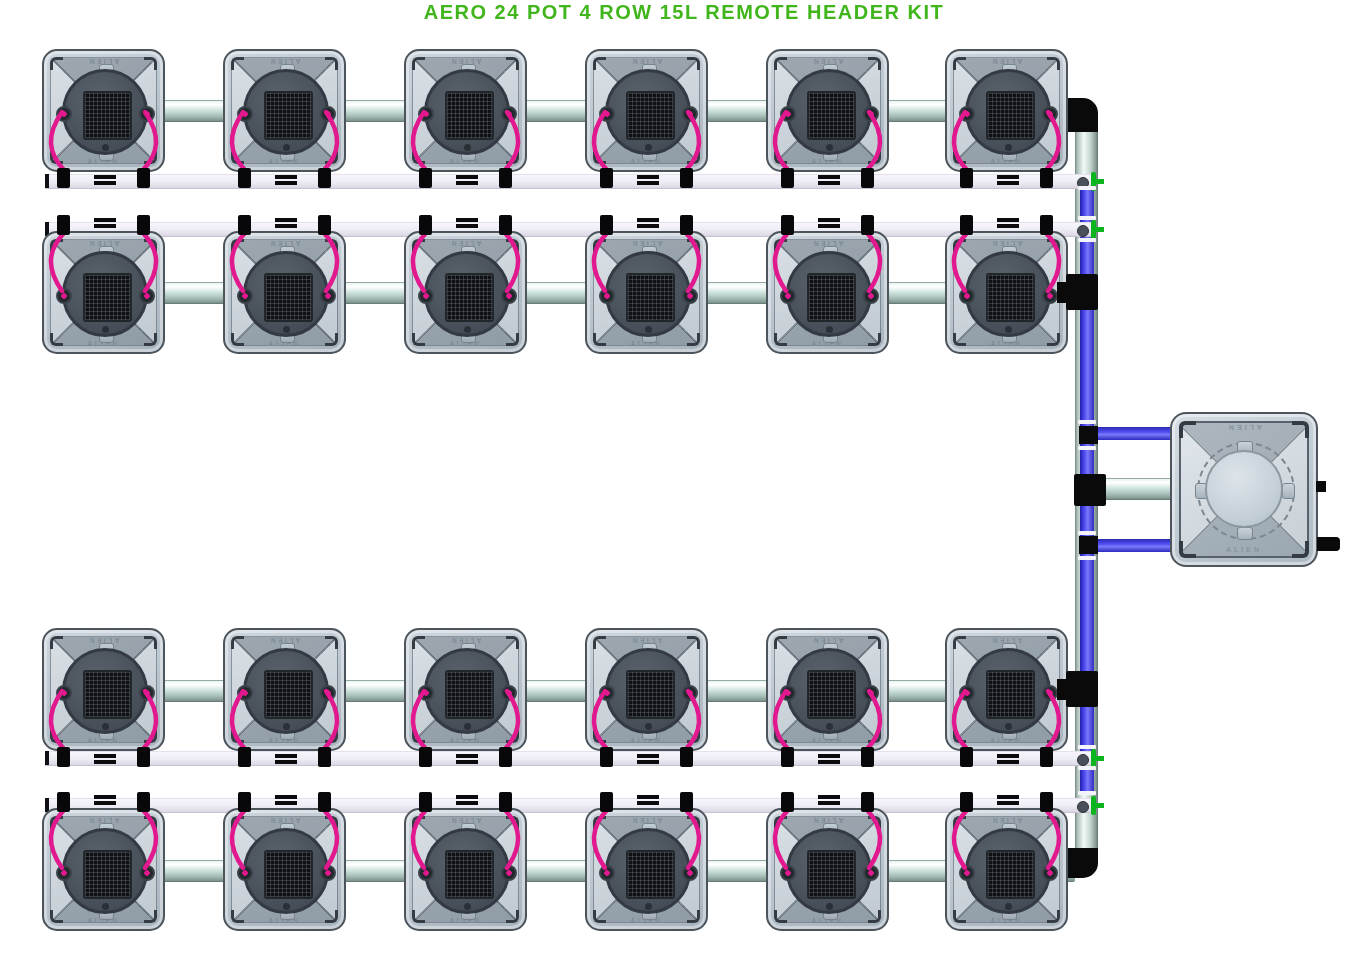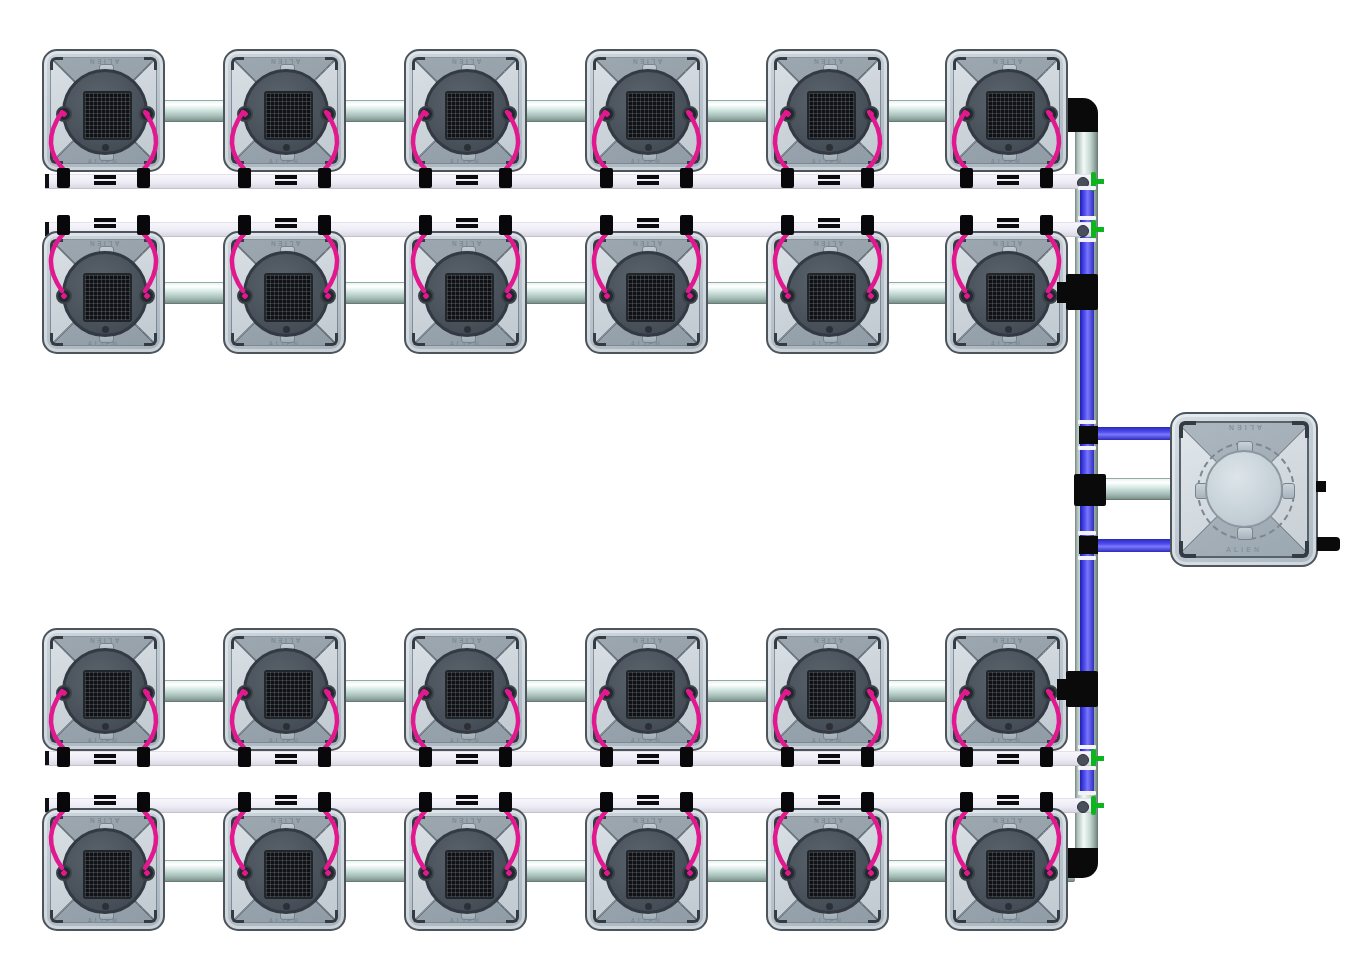--- a/index.html
+++ b/index.html
@@ -159,20 +159,21 @@
   }
   .tank-label.top{top:12px; transform:rotate(180deg);}
   .tank-label.bottom{top:134px;}
   .tank-stub-small{position:absolute; left:146px; top:69px; width:10px; height:11px; background:#0a0a0b;}
   .tank-stub-big{position:absolute; left:147px; top:125px; width:23px; height:14px; background:#0a0a0b; border-radius:0 4px 4px 0;}
 </style>
 </head>
 <body>
 
 <div id="stage">
+  <div id="title">AERO 24 POT 4 ROW 15L REMOTE HEADER KIT</div>
 
   <div class="abs v-gray"></div>
   <div class="abs v-blue"></div>
 
   <div class="black-fit elbow-top"></div>
   <div class="black-fit elbow-bottom"></div>
 
   <div class="black-fit tee" style="top:274px;">
     <div class="tee-stub"></div>
   </div>

